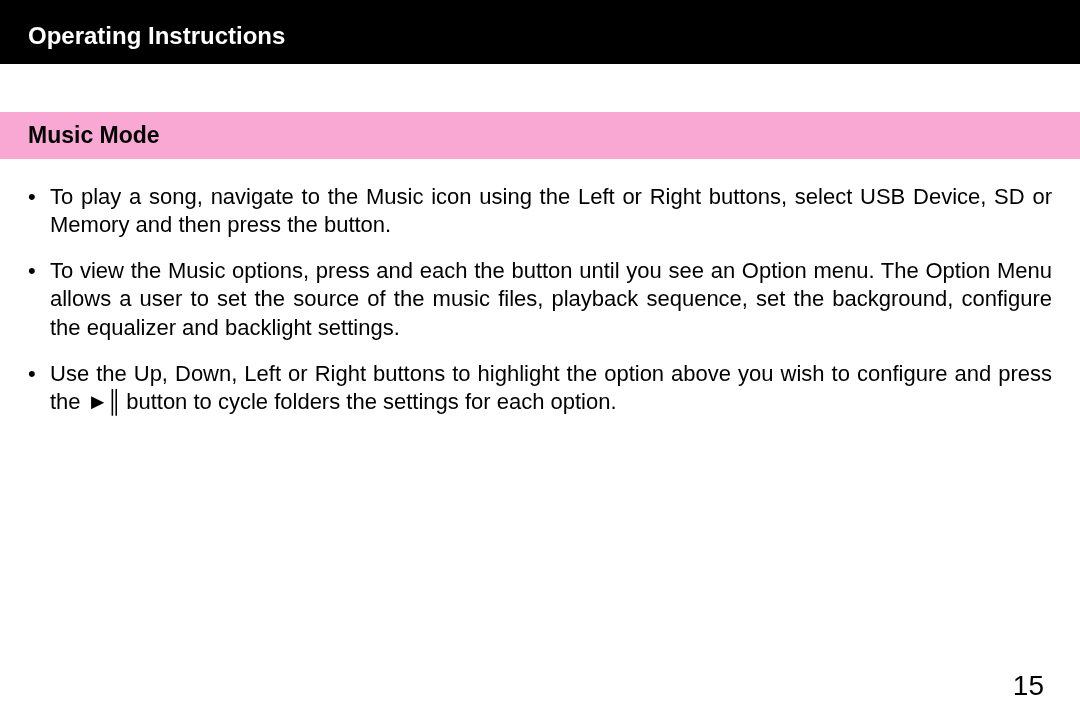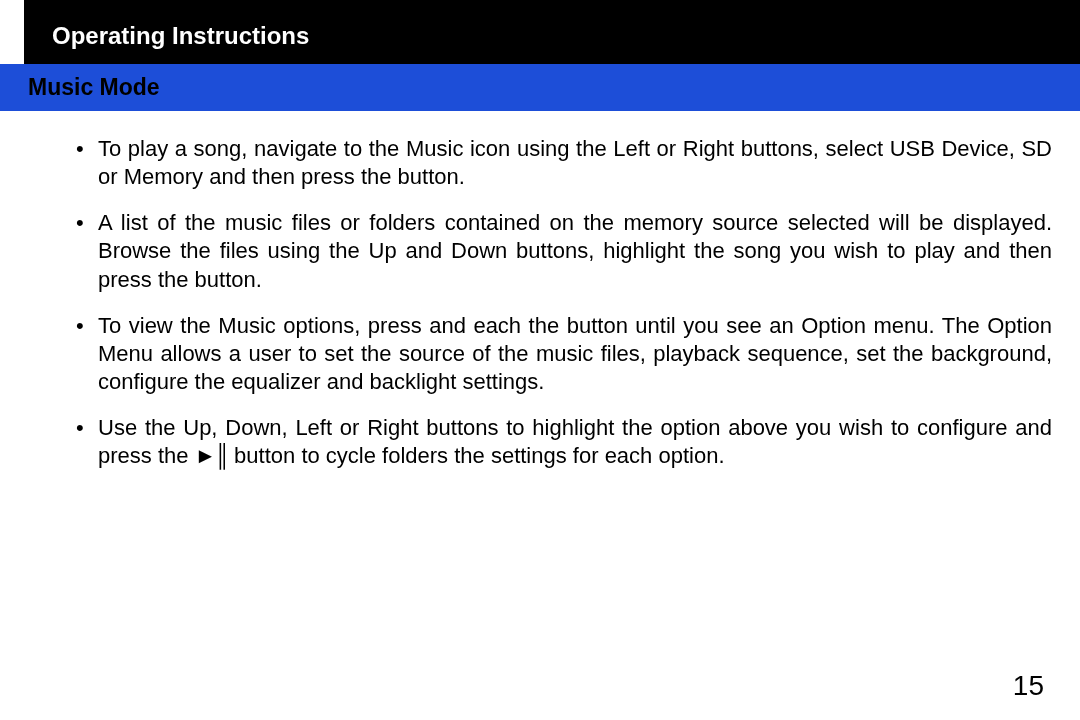--- a/index.html
+++ b/index.html
@@ -1,20 +1,20 @@
 <!DOCTYPE html>
 <html><head>
 <meta charset="utf-8">
 <style>
   * { margin: 0; padding: 0; box-sizing: border-box; }
   html, body { width: 1080px; height: 720px; font-family: Arial, Helvetica, sans-serif; background: #fff; color: #000; }
   .page { width: 1080px; height: 720px; display: flex; flex-direction: column; }
-  .topbar { background: #000; color: #fff; padding: 22px 12px 14px 28px; font-size: 24px; font-weight: bold; margin-left: 24px; }
-  .subbar { background: #1d4ed8; color: #000; padding: 10px 28px 10px 28px; font-size: 23px; font-weight: bold; }
-  .body { padding: 24px 28px 0 28px; flex: 1; margin-left: 48px; }
+  .topbar { background: #000; color: #fff; padding: 22px 12px 14px 28px; font-size: 24px; font-weight: bold; }
+  .subbar { background: #f9a8d4; color: #000; padding: 10px 28px 10px 28px; font-size: 23px; font-weight: bold; margin-top: 48px; }
+  .body { padding: 24px 28px 0 28px; flex: 1; }
   .bullets { list-style: none; }
   .bullets li { font-size: 22px; line-height: 1.28; margin-bottom: 18px; text-align: justify; text-justify: inter-word; position: relative; padding-left: 22px; }
   .bullets li::before { content: "•"; position: absolute; left: 0; top: 0; }
   .icon { font-family: "Arial Unicode MS", Arial, sans-serif; letter-spacing: -2px; }
   .footer { text-align: right; padding: 4px 36px 18px 0; font-size: 28px; }
 </style>
 </head>
 <body>
 
 <div class="page">
@@ -23,23 +23,20 @@
   </div>
   <div class="subbar">
     <span>Music Mode</span>
   </div>
   <div class="body">
     <ul class="bullets">
       <li>
         <span>To play a song, navigate to the Music icon using the Left or Right buttons, select USB Device, SD or Memory and then press the  button.</span>
       </li>
       <li>
-        <span>A list of the music files or folders contained on the memory source selected will be displayed. Browse the files using the Up and Down buttons, highlight the song you wish to play and then press the  button.</span>
-      </li>
-      <li>
         <span>To view the Music options, press and each the  button until you see an Option menu. The Option Menu allows a user to set the source of the music files, playback sequence, set the background, configure the equalizer and backlight settings.</span>
       </li>
       <li>
         <span>Use the Up, Down, Left or Right buttons to highlight the option above you wish to configure and press the  </span><span class="icon">►║</span><span>  button to cycle folders the settings for each option.</span>
       </li>
     </ul>
   </div>
   <div class="footer">
     <span>15</span>
   </div>

